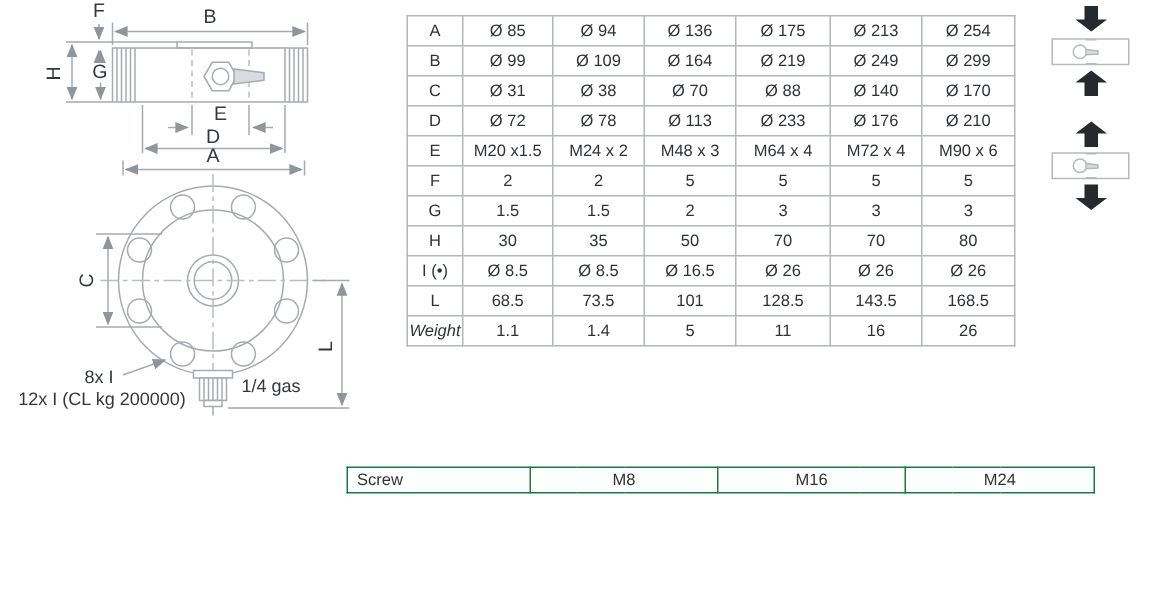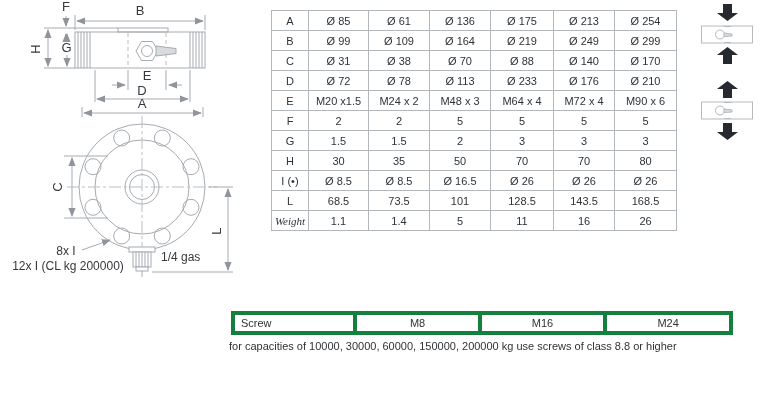--- a/index.html
+++ b/index.html
@@ -9,27 +9,27 @@
 
   
   .dims{position:absolute;left:271px;top:10px;border-collapse:collapse;table-layout:fixed;width:405px;}
   .dims th,.dims td{border:1px solid #b2b7bb;font-size:11px;font-weight:400;color:#2f3337;
         text-align:center;vertical-align:middle;padding:0;overflow:hidden;}
   .dims tr{height:20px;}
   .dims tr.hdr{height:48px;}
   .dims tr.hdr th{font-weight:700;text-align:left;padding-left:7px;white-space:pre-line;line-height:1.3;}
   .dims th.corner{border-top:none;border-left:none;}
   .dims tbody th{font-weight:400;}
-  .dims .ital{font-style:italic;font-family:Liberation Serif, serif;}
+  .dims .ital{font-style:italic;}
 
   
   .torque{position:absolute;left:229px;top:306px;width:510px;font-size:11px;color:#2f3337;}
   .torque .note{line-height:1.2;}
   .torque table{border-collapse:collapse;table-layout:fixed;width:498px;margin:5px 0 5px 2px;}
-  .torque td{border:4px solid #15803d;font-size:11px;text-align:center;padding:0;height:16px;overflow:hidden;}
+  .torque td{border:1px solid #15803d;font-size:11px;text-align:center;padding:0;height:16px;overflow:hidden;}
   .torque td.lbl{text-align:left;padding-left:6px;}
 
   .icon-strip{position:absolute;left:698px;top:2px;}
   .drawing{position:absolute;left:0;top:0;}
 </style>
 </head>
 <body>
 
 <div class="page">
 
@@ -129,21 +129,21 @@
         <col style="width:61px">
       <col style="width:61px">
         <col style="width:63px">
         <col style="width:61px">
         <col style="width:62px">
     </colgroup>
     <tbody id="dims-body">
         <tr>
           <th>A</th>
           <td>Ø 85</td>
-          <td>Ø 61</td>
+          <td>Ø 94</td>
           <td>Ø 136</td>
           <td>Ø 175</td>
           <td>Ø 213</td>
           <td>Ø 254</td>
         </tr>
         <tr>
           <th>B</th>
           <td>Ø 99</td>
           <td>Ø 109</td>
           <td>Ø 164</td>
@@ -277,16 +277,15 @@
       </colgroup>
       <tbody id="torque-body">
           <tr>
             <td class="lbl">Screw</td>
             <td colspan="4">M8</td>
             <td colspan="4">M16</td>
             <td colspan="4">M24</td>
           </tr>
         </tbody>
     </table>
-    <div class="note">for capacities of 10000, 30000, 60000, 150000, 200000 kg use screws of class 8.8 or higher</div>
   </div>
 
 </div>
 
 </body></html>

